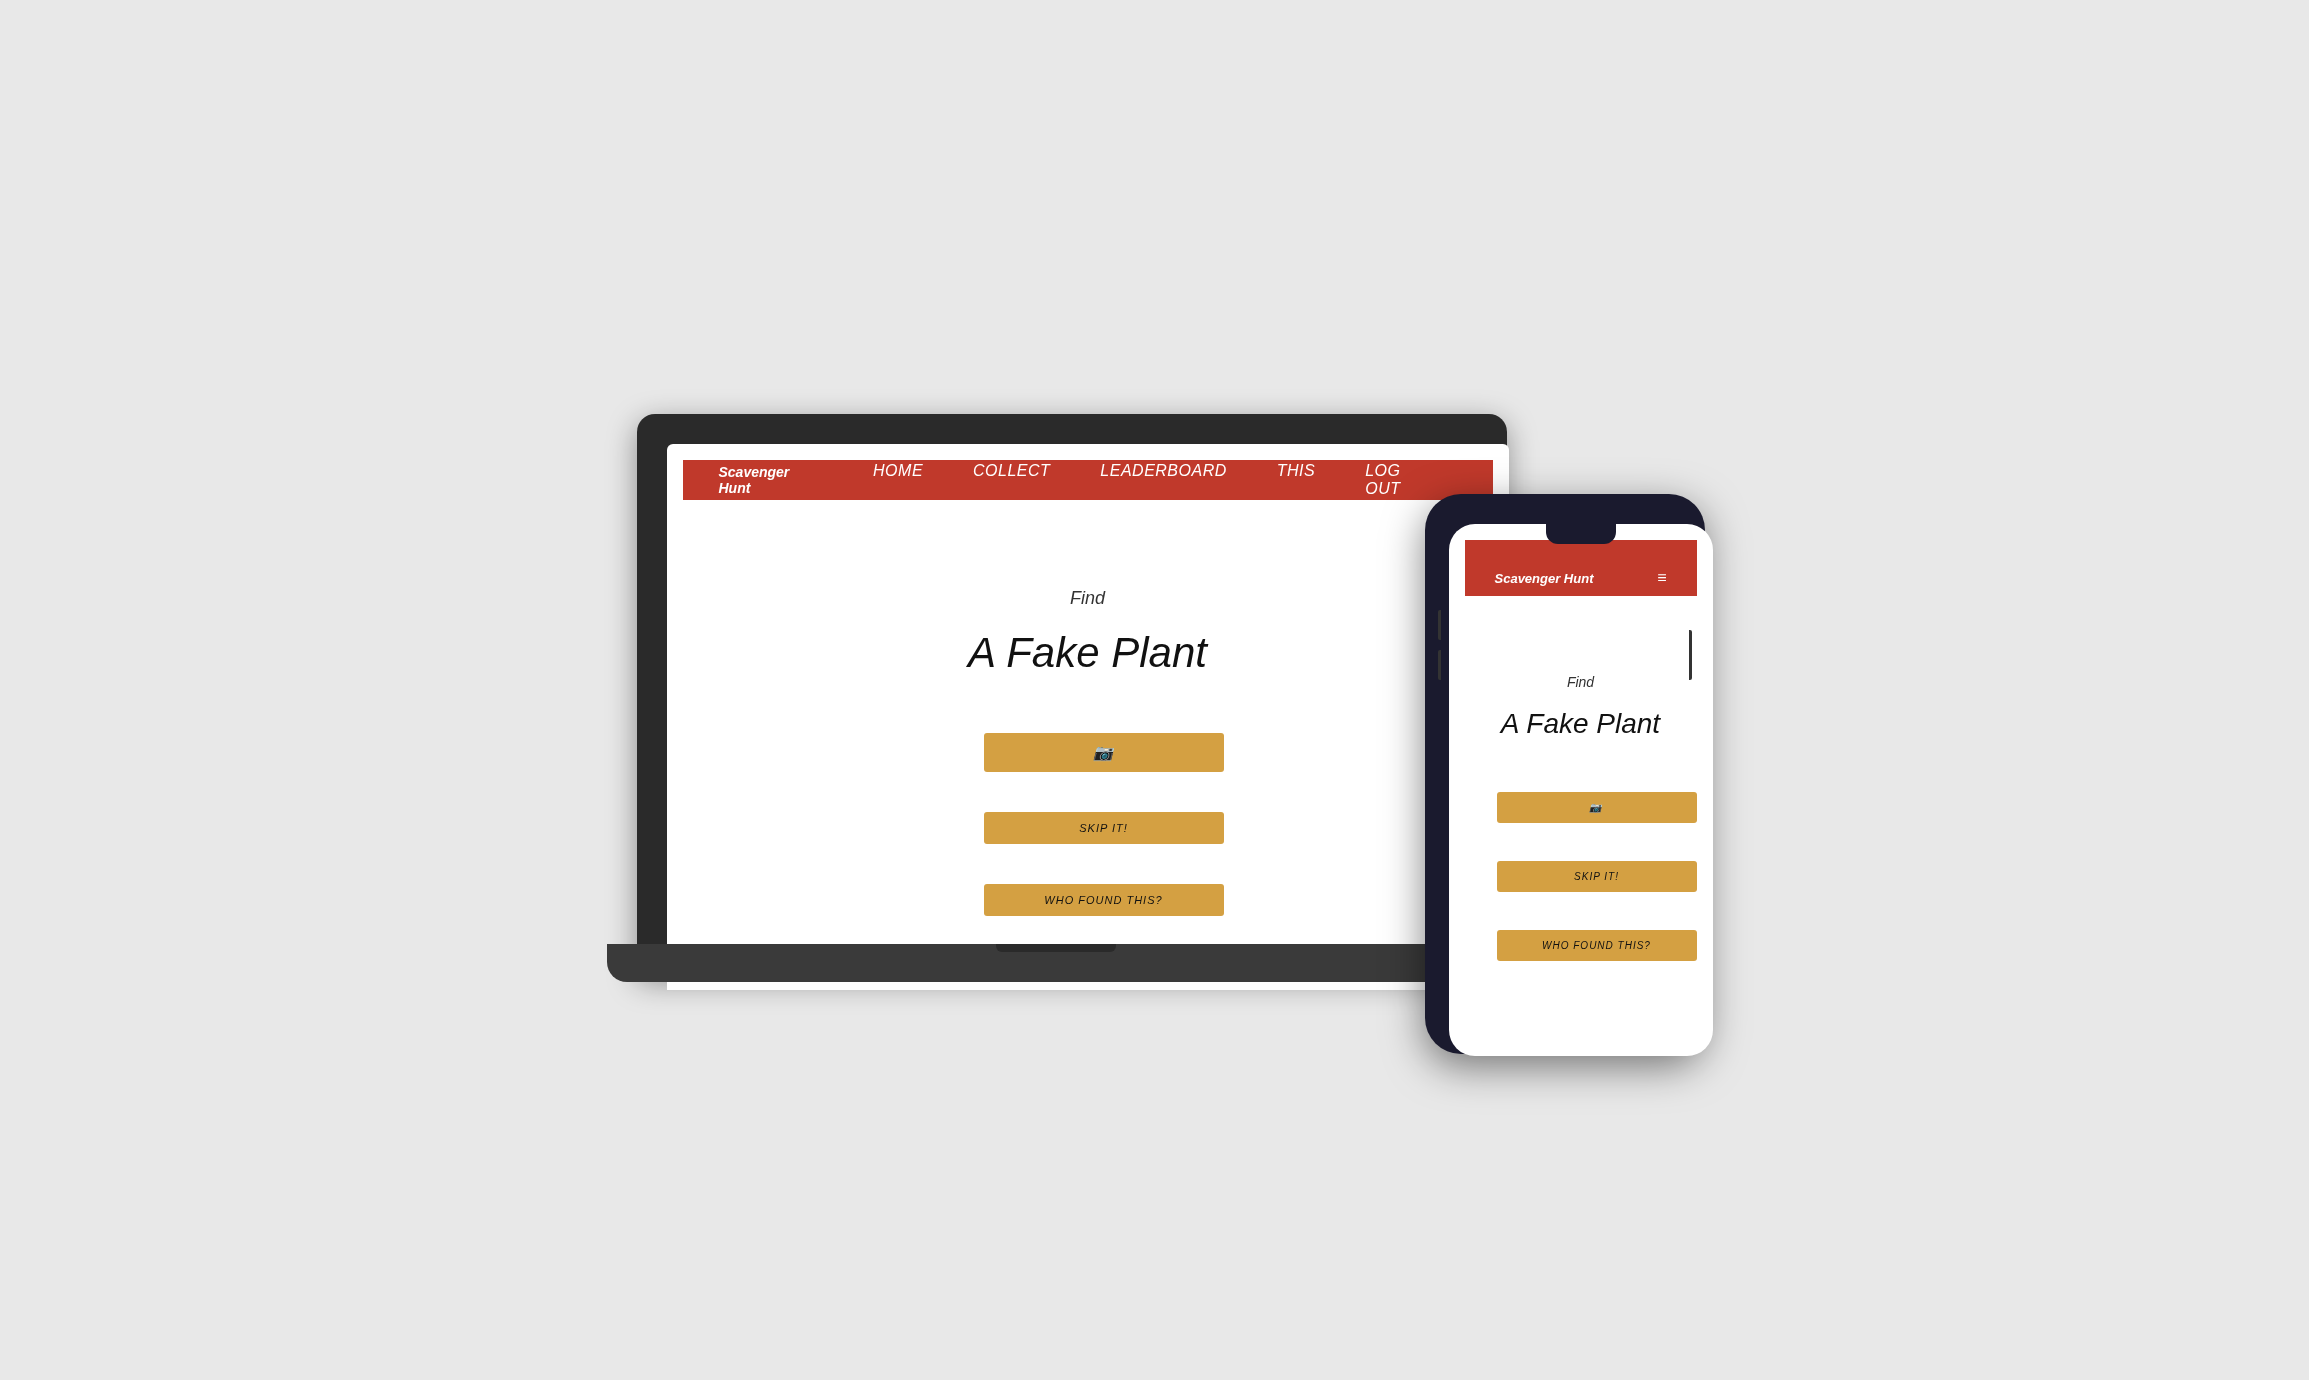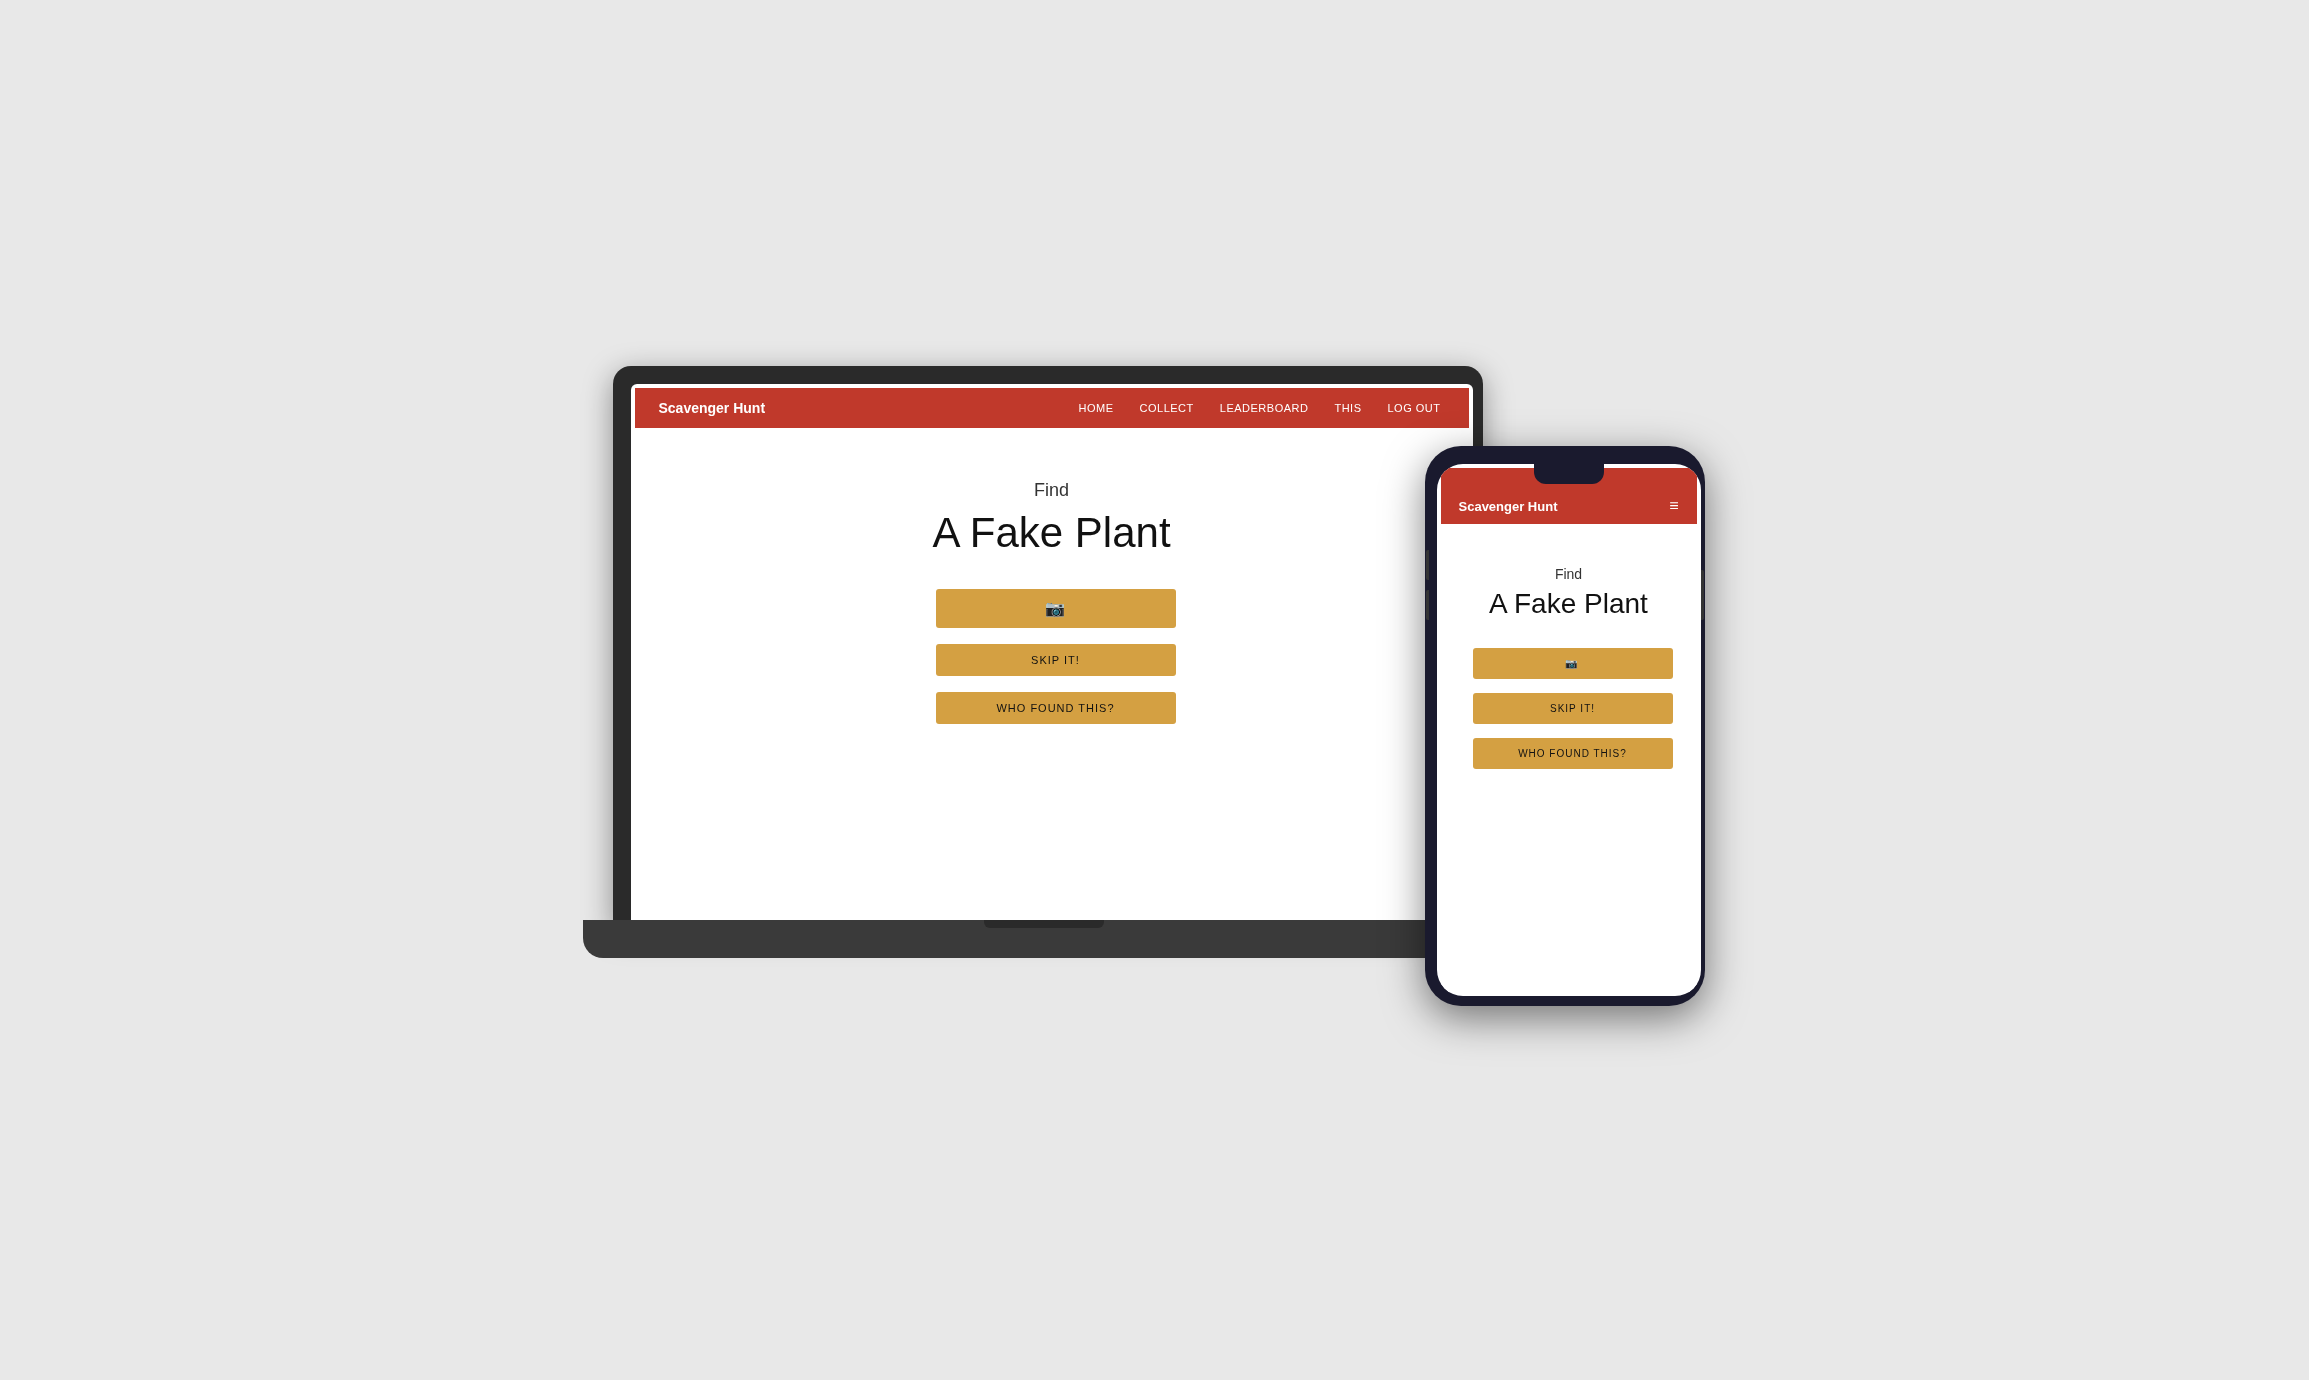--- a/index.html
+++ b/index.html
@@ -1,15 +1,15 @@
 <!DOCTYPE html>
 <html><head>
   <meta charset="utf-8">
   <style>
-    * { margin: 4px; padding: 0; box-sizing: border-box; }
+    * { margin: 16px; padding: 0; box-sizing: border-box; font-style: italic; }
     body {
       background: #e8e8e8;
       font-family: Arial, sans-serif;
       display: flex;
       justify-content: center;
       align-items: center;
       min-height: 100vh;
       padding: 20px;
     }
 
@@ -90,21 +90,21 @@
     }
 
     .laptop-nav-links {
       display: flex;
       gap: 18px;
     }
 
     .laptop-nav-links a {
       color: #fff;
       text-decoration: none;
-      font-size: 11px;
+      font-size: 16px;
       letter-spacing: 0.5px;
     }
 
     
     .laptop-content {
       flex: 1;
       display: flex;
       flex-direction: column;
       align-items: center;
       padding-top: 40px;

